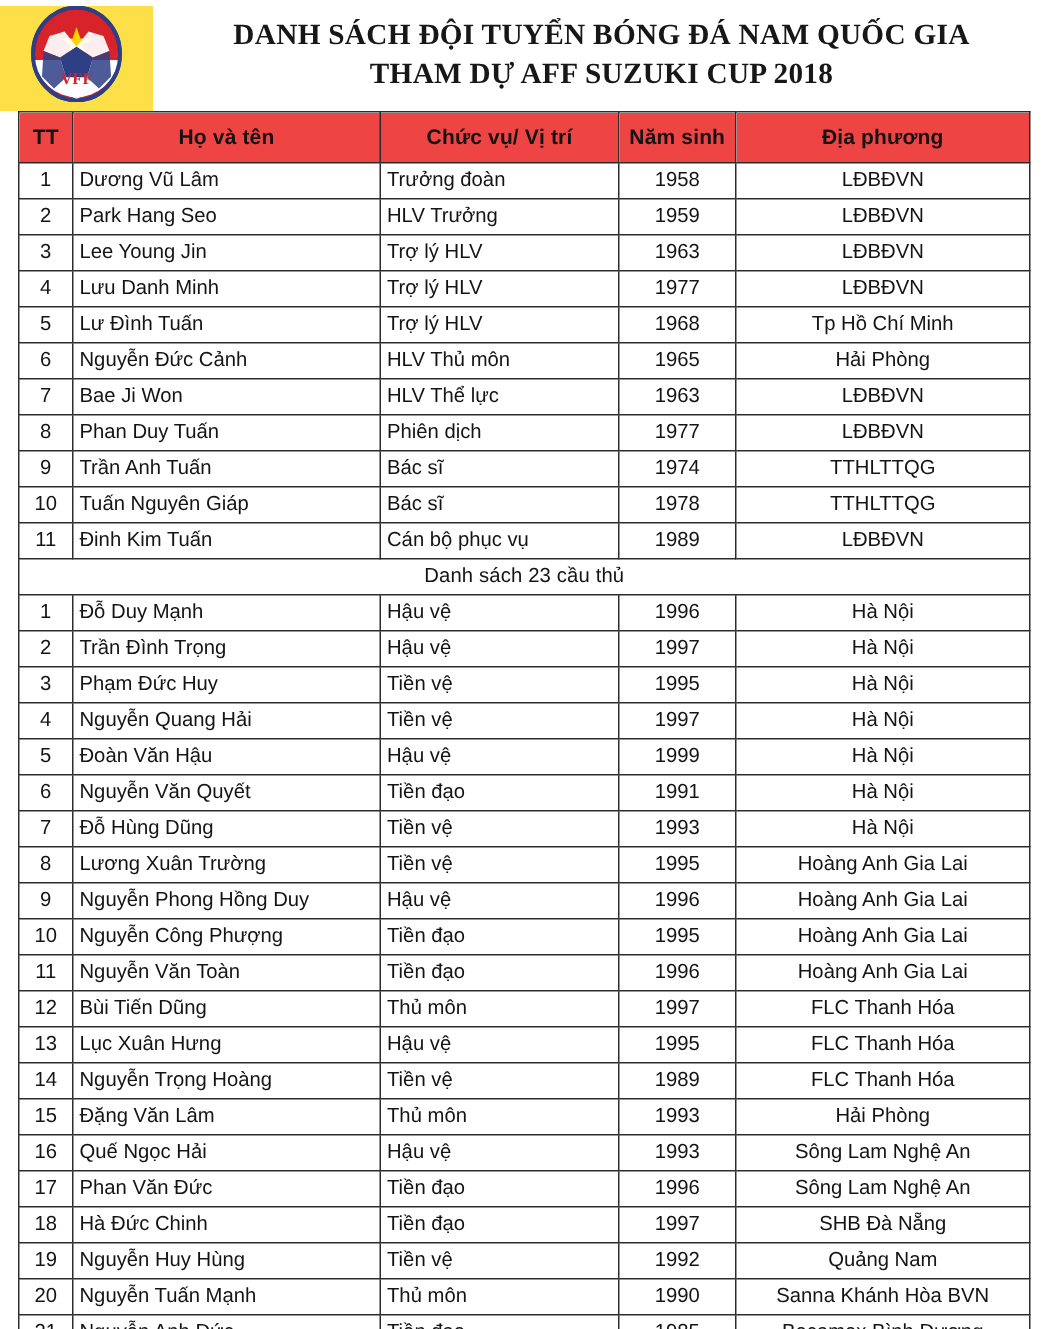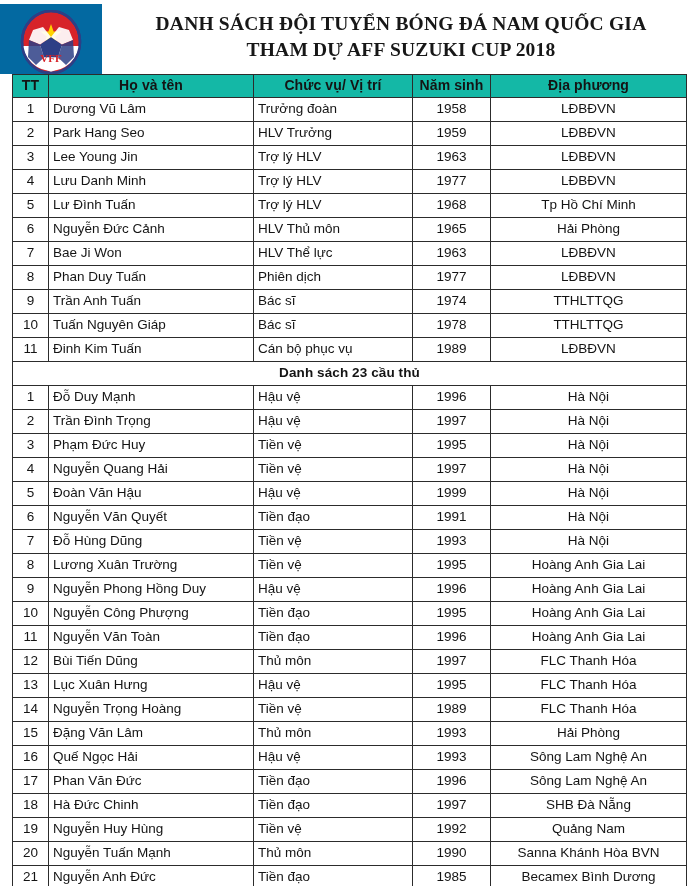--- a/index.html
+++ b/index.html
@@ -31,23 +31,23 @@
     padding: 4px 0 4px 0;
     height: 74px;
     box-sizing: border-box;
   }
 
   .logo-wrap {
     width: 102px;
     min-width: 102px;
     height: 70px;
     display: flex;
-    align-items: flex-end;
+    align-items: flex-start;
     justify-content: center;
-    background: #0369a1;
+    background: #fde047;
   }
 
   .logo {
     width: 62px;
     height: 64px;
     display: block;
   }
 
   .title-block {
     flex: 1;
@@ -90,37 +90,37 @@
     line-height: 1.1;
     height: 24px;
     padding: 0 4px;
     box-sizing: border-box;
     color: #141414;
     overflow: hidden;
     white-space: nowrap;
   }
 
   table.roster thead th {
-    background: #14b8a6;
+    background: #ef4444;
     font-weight: bold;
     text-align: center;
     font-size: 14px;
-    height: 23px;
+    height: 34px;
     letter-spacing: 0.1px;
   }
 
   td.tt      { text-align: center; font-size: 13.5px; }
   td.name    { text-align: left; padding-left: 7px; margin-top: 29px; }
   td.role    { text-align: left; }
   td.year    { text-align: center; }
   td.club    { text-align: center; }
 
   td.section-head {
     text-align: center;
-    font-weight: bold;
+    font-weight: normal;
     font-size: 14px;
     height: 25px;
     background: #ffffff;
     letter-spacing: 0.1px;
   }
 </style>
 </head>
 <body>
 
 <div class="page">

